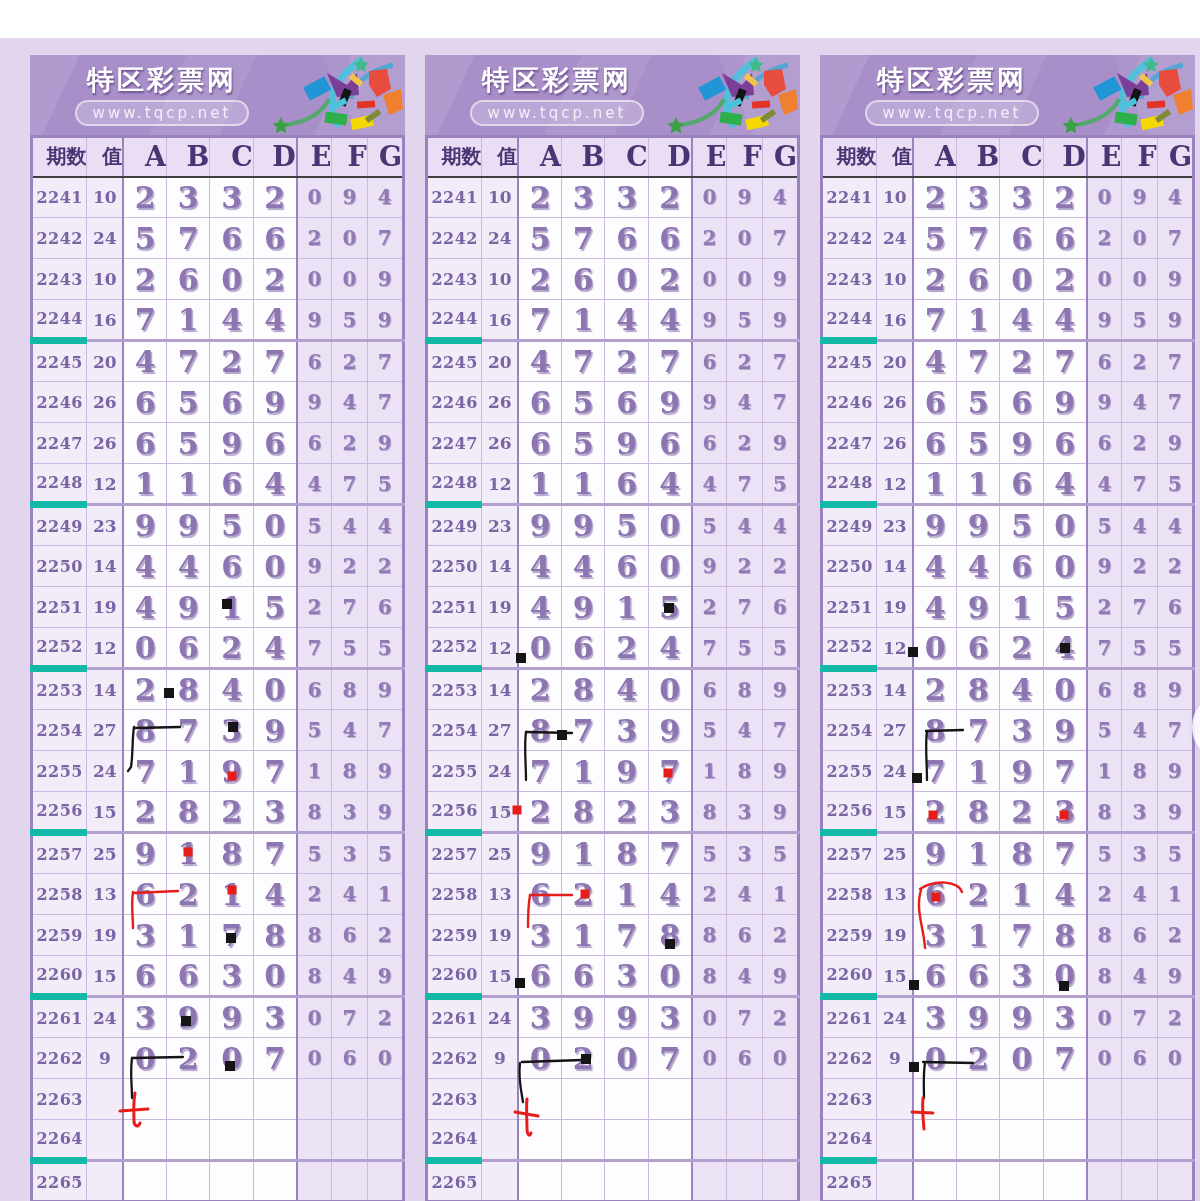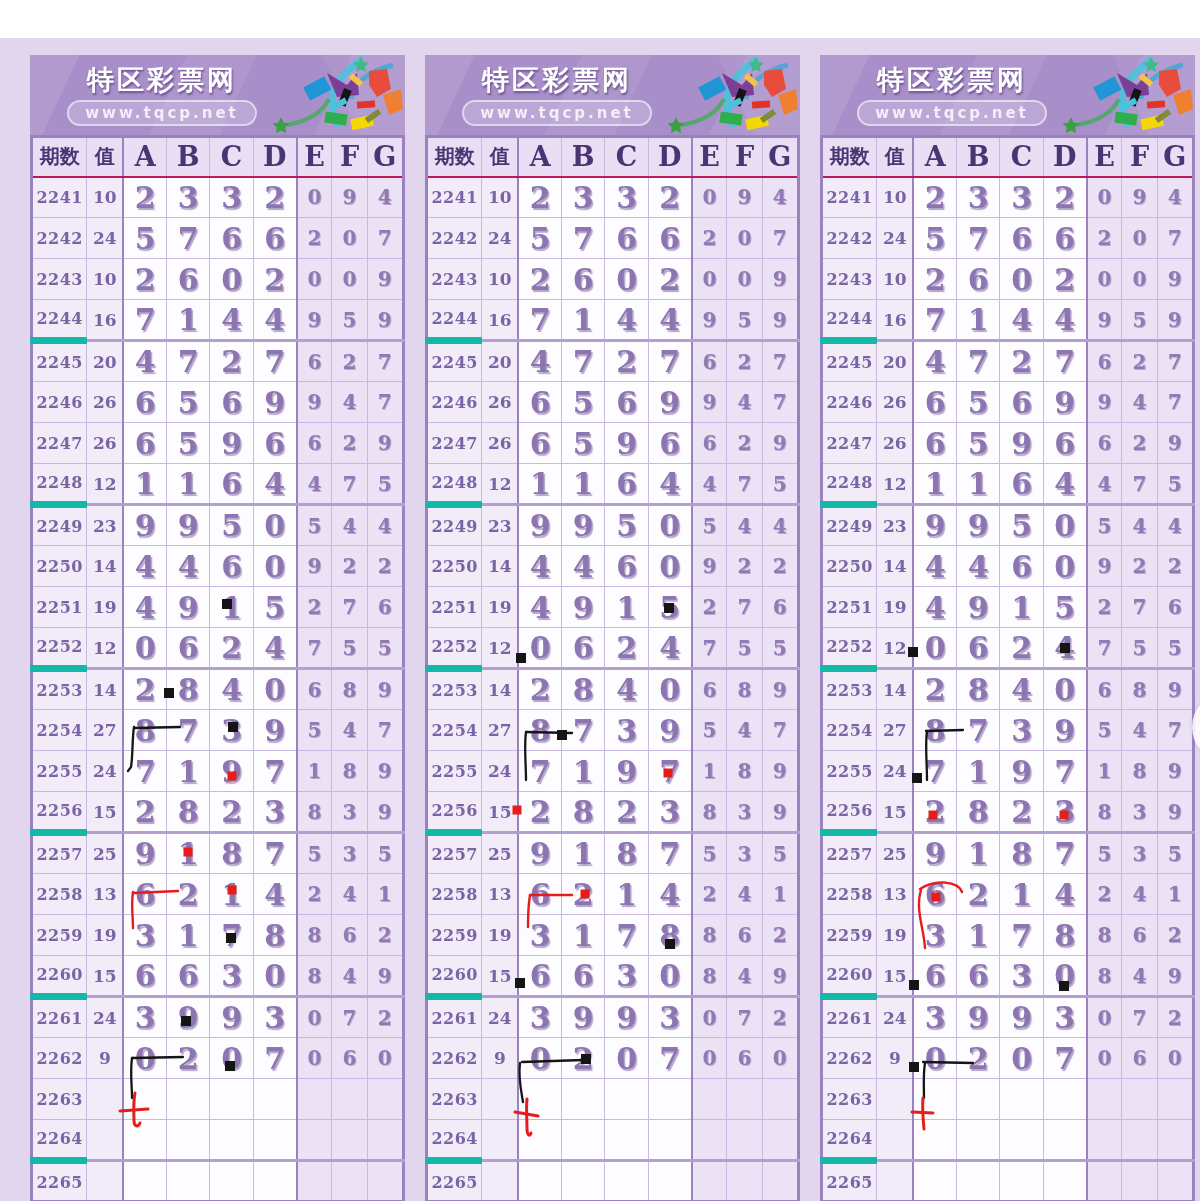--- a/index.html
+++ b/index.html
@@ -26,35 +26,35 @@
     display:flex;align-items:center;
   }
   .banner-textcol{width:228px;display:flex;flex-direction:column;align-items:center;padding-left:18px;}
   .site-name{
     color:#ffffff;font-weight:bold;font-size:27px;letter-spacing:3px;
     text-shadow:1px 2px 2px rgba(80,50,115,0.65);line-height:30px;white-space:nowrap;
   }
   .site-url-pill{
     margin-top:5px;padding:2px 16px;border-radius:14px;
     background:rgba(255,255,255,0.22);border:2px solid rgba(255,255,255,0.55);
-    color:#f4eefb;font-weight:bold;font-size:15px;letter-spacing:3px;white-space:nowrap;text-align:center;
+    color:#f4eefb;font-weight:normal;font-size:15px;letter-spacing:3px;white-space:nowrap;text-align:center;
   }
   .logo-art{position:absolute;right:0;top:0;height:80px;width:140px;}
 
   
   table.chart{
     border-collapse:collapse;table-layout:fixed;width:375px;
     border:3px solid #9b82be;
     font-family:"DejaVu Serif", serif;
   }
   col.c-period{width:55px;} col.c-value{width:36px;}
   col.c-a,col.c-b,col.c-c,col.c-d{width:43px;}
   col.c-e,col.c-f{width:35px;} col.c-g{width:36px;}
   th,td{border:1px solid #cbb8e0;text-align:center;vertical-align:middle;padding:0;box-sizing:border-box;overflow:hidden;}
-  th{height:40px;background:#e9def4;color:#4a3473;border-bottom:2px solid #be185d;}
+  th{height:40px;background:#e9def4;color:#4a3473;border-bottom:2px solid #404040;text-align:right;}
   th.hdr-cjk{font-family:"DejaVu Sans", sans-serif;font-size:20px;font-weight:bold;}
   th.hdr-letter{font-size:27px;font-weight:bold;}
   td{height:41px;}
   td.period{background:#f2ecf9;color:#7a64a4;font-size:16px;font-weight:bold;letter-spacing:0.5px;}
   td.value{background:#f2ecf9;color:#7a64a4;font-size:17px;font-weight:bold;}
   td.big{background:#fdfcff;color:#8d75b2;font-size:30px;font-weight:bold;
          text-shadow:1.5px 1.5px 1px rgba(104,77,148,0.50);}
   td.small{background:#ebe2f5;color:#9079b4;font-size:20px;font-weight:bold;
          text-shadow:1px 1px 0 rgba(104,77,148,0.40);}
   td.colA,th.colA,td.colE,th.colE{border-left:2px solid #9b82be;}

